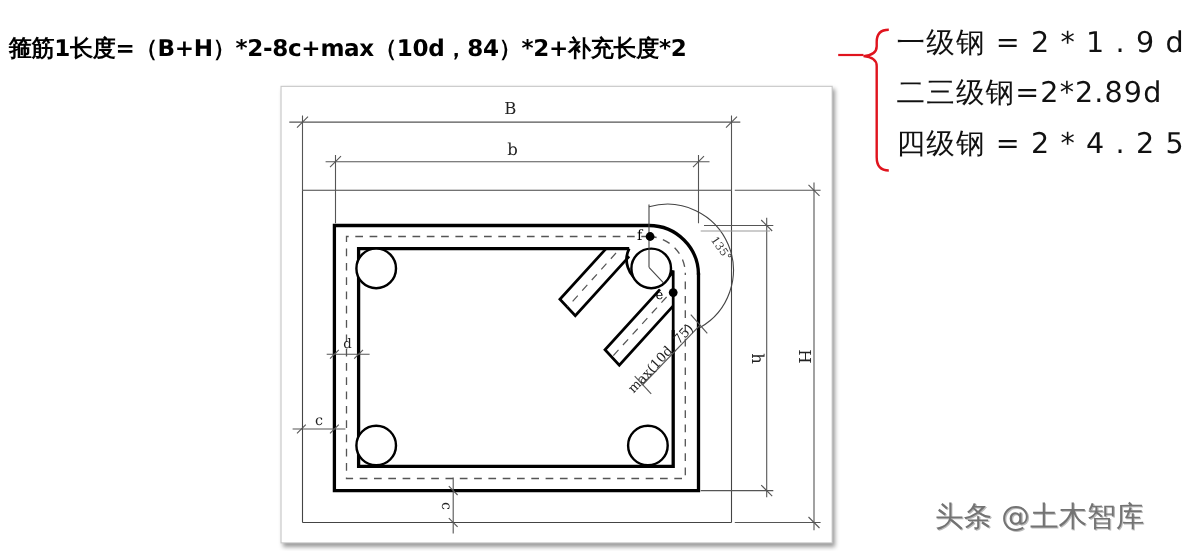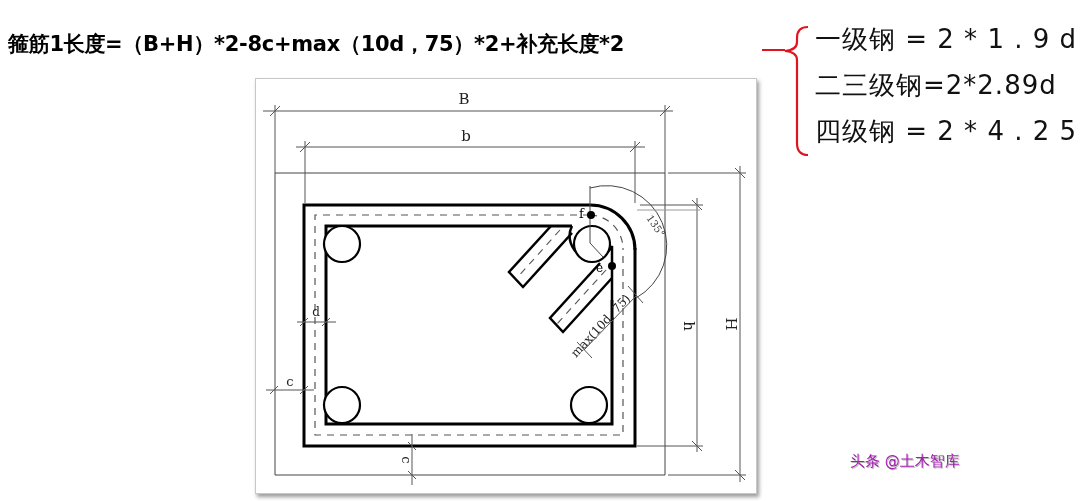--- a/index.html
+++ b/index.html
@@ -18,29 +18,29 @@
     font-size: 26px; color: #111; height: 46px; line-height: 46px; white-space: nowrap; letter-spacing: 1px;
   }
   .panel {
     position: absolute; left: 256px; top: 79px; width: 500px; height: 414px;
     background: #fff; box-shadow: 0 0 0 1px #c8c8c8, 2px 3px 4px 1px #9a9a9a;
   }
   svg.drawing { position: absolute; left: 0; top: 0; }
   .watermark {
     position: absolute; left: 850px; top: 452px;
     font-family: "DejaVu Sans", "Liberation Sans", sans-serif;
-    font-size: 15px; color: #a21caf; white-space: nowrap;
+    font-size: 26px; color: #737373; white-space: nowrap;
     text-shadow: 1px 1px 0 #bbb;
   }
   .dimlabel { font-family: "DejaVu Serif", "Liberation Serif", serif; fill: #222; }
 </style>
 </head>
 <body>
 
-<div class="formula">箍筋1长度=（B+H）*2-8c+max（10d，75）*2+补充长度*2</div>
+<div class="formula">箍筋1长度=（B+H）*2-8c+max（10d，84）*2+补充长度*2</div>
 
 <svg class="drawing" width="1080" height="501" style="pointer-events:none;">
   <path d="M 762 50 L 785 50" stroke="#e0141e" stroke-width="2" fill="none"></path>
   <path d="M 808 27 Q 797 27 797 38 L 797 42 Q 797 50 785 51 Q 797 52 797 60 L 797 143 Q 797 155 808 155" stroke="#e0141e" stroke-width="2.2" fill="none"></path>
 </svg>
 
 <div class="grade-list">
   <div class="grade-item">一级钢 = 2 * 1 . 9 d</div>
   <div class="grade-item">二三级钢=2*2.89d</div>
   <div class="grade-item">四级钢 = 2 * 4 . 2 5 d</div>

